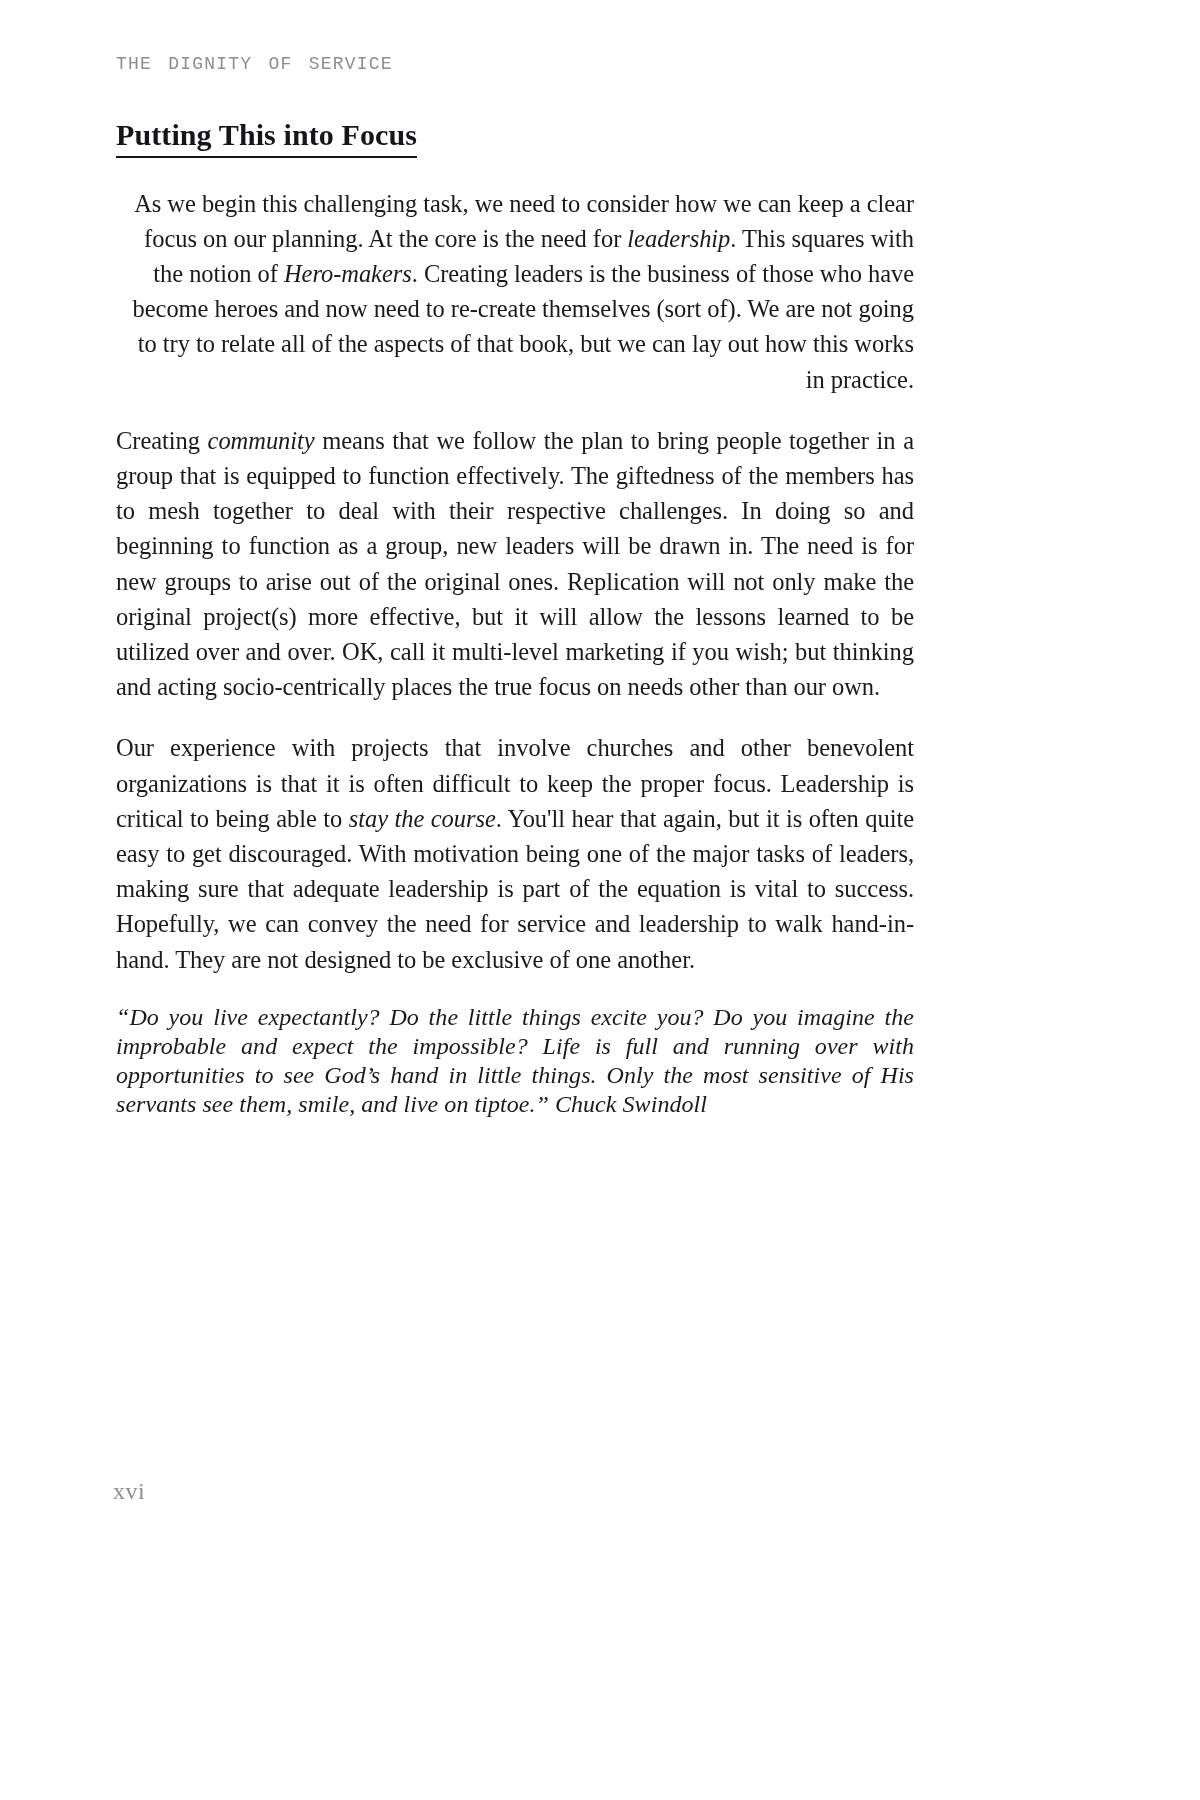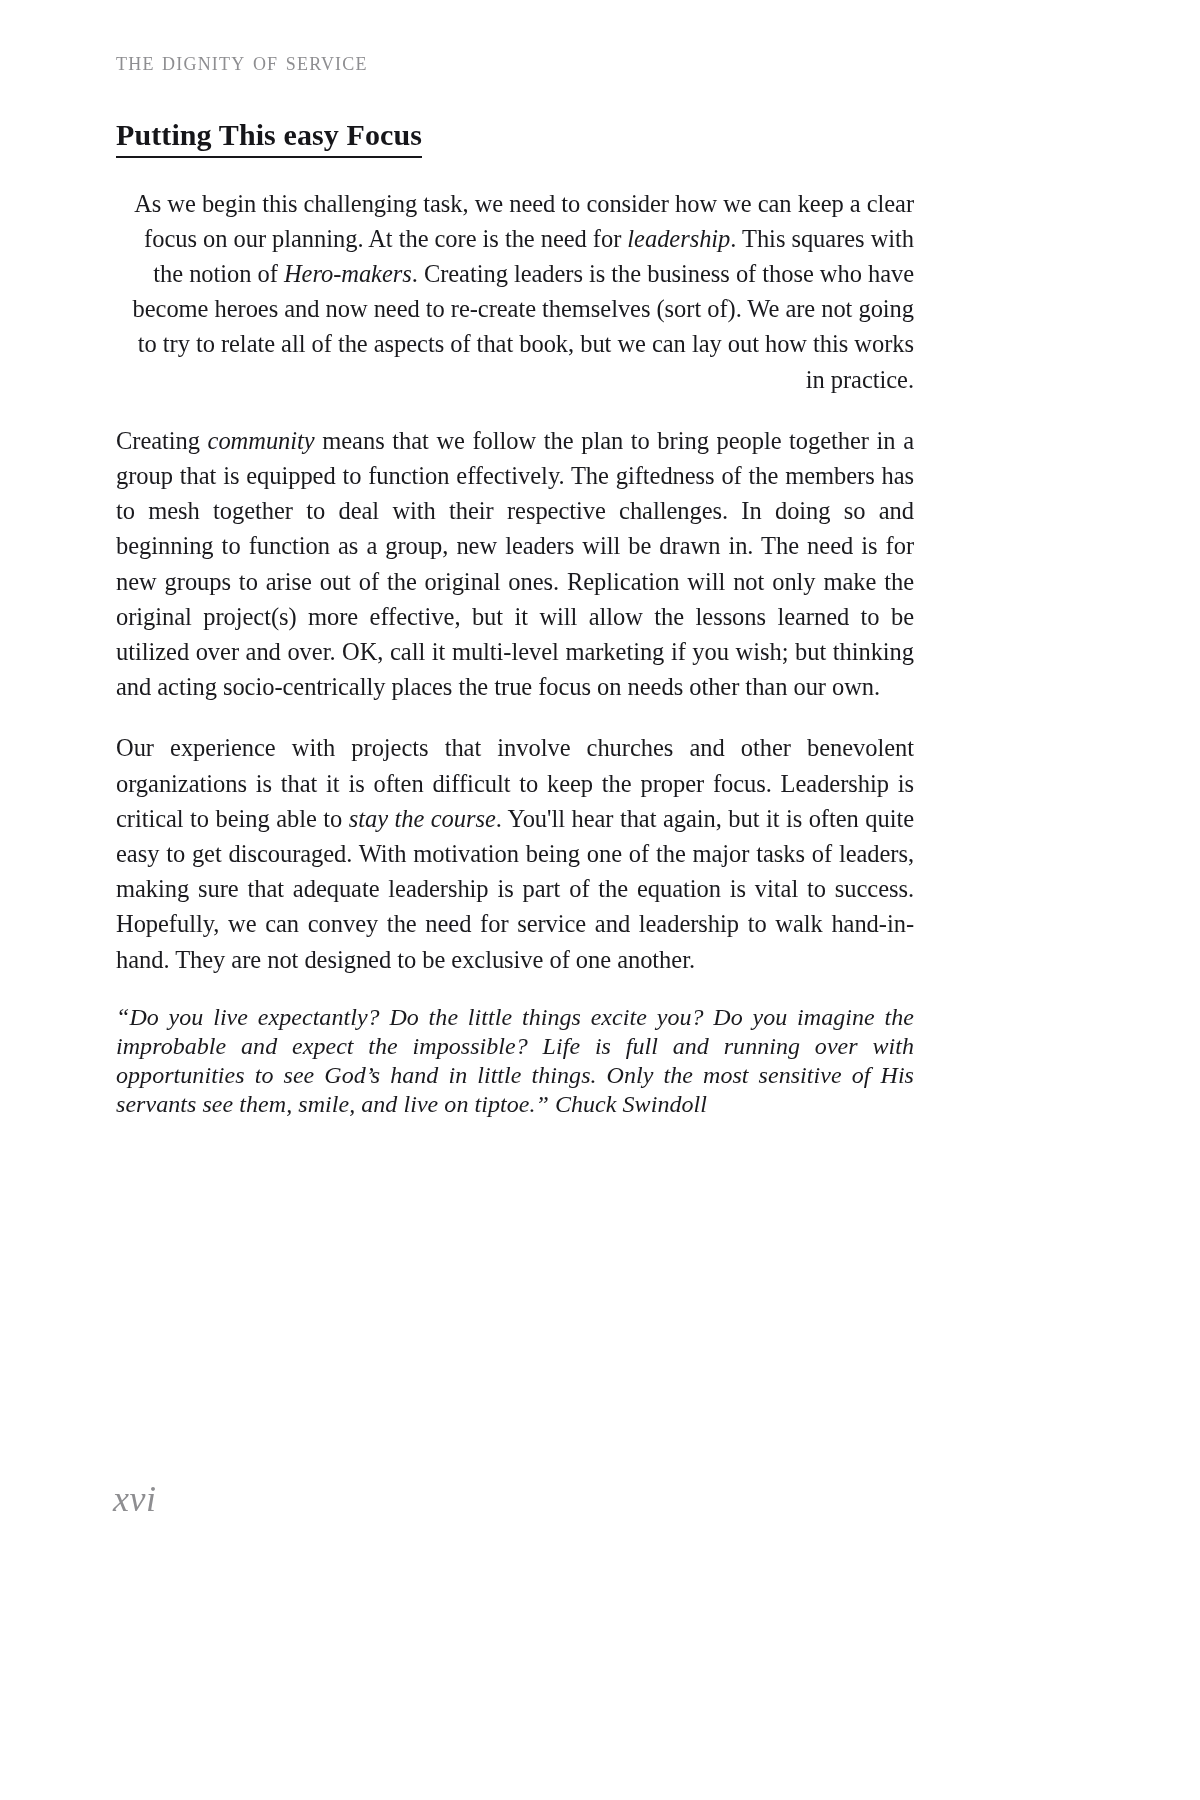--- a/index.html
+++ b/index.html
@@ -22,21 +22,21 @@
     height: 1800px;
     background: #ffffff;
     overflow: hidden;
   }
 
   
   .running-head {
     position: absolute;
     left: 116px;
     top: 48px;
-    font-family: Liberation Serif, serif;
+    font-family: Liberation Mono, monospace;
     font-size: 25px;
     letter-spacing: 1.2px;
     color: #8e8e91;
     font-variant: small-caps;
     text-transform: lowercase;
     white-space: nowrap;
   }
   .running-head::first-letter { font-size: 25px; }
 
   
@@ -87,37 +87,36 @@
     text-align: justify;
     text-justify: inter-word;
     letter-spacing: 0.05px;
   }
 
   
   .folio {
     position: absolute;
     left: 113px;
     top: 1478px;
-    font-size: 36px;
+    font-size: 24px;
     color: #8e8e91;
     font-family: "Liberation Serif", "DejaVu Serif", serif;
     letter-spacing: 0.5px;
-    font-style: italic;
   }
 </style>
 </head>
 <body>
 
 <div class="page">
 
   <div class="running-head">The Dignity of Service</div>
 
   <div class="content">
 
-    <h1 class="section-heading">Putting This easy Focus</h1>
+    <h1 class="section-heading">Putting This into Focus</h1>
 
     <p class="body-par first-par"><span>As we begin this challenging task, we need to consider how we can keep a clear focus on our planning. At the core is the need for </span><em>leadership</em><span>. This squares with the notion of </span><em>Hero-makers</em><span>. Creating leaders is the business of those who have become heroes and now need to re-create themselves (sort of). We are not going to try to relate all of the aspects of that book, but we can lay out how this works in practice.</span></p>
 
     <p class="body-par"><span>Creating </span><em>community</em><span> means that we follow the plan to bring people together in a group that is equipped to function effectively. The giftedness of the members has to mesh together to deal with their respective challenges. In doing so and beginning to function as a group, new leaders will be drawn in. The need is for new groups to arise out of the original ones. Replication will not only make the original project(s) more effective, but it will allow the lessons learned to be utilized over and over. OK, call it multi-level marketing if you wish; but thinking and acting socio-centrically places the true focus on needs other than our own.</span></p>
 
     <p class="body-par"><span>Our experience with projects that involve churches and other benevolent organizations is that it is often difficult to keep the proper focus. Leadership is critical to being able to </span><em>stay the course</em><span>. You'll hear that again, but it is often quite easy to get discouraged. With motivation being one of the major tasks of leaders, making sure that adequate leadership is part of the equation is vital to success. Hopefully, we can convey the need for service and leadership to walk hand-in-hand. They are not designed to be exclusive of one another.</span></p>
 
     <p class="pull-quote">“Do you live expectantly? Do the little things excite you? Do you imagine the improbable and expect the impossible? Life is full and running over with opportunities to see God’s hand in little things. Only the most sensitive of His servants see them, smile, and live on tiptoe.” Chuck Swindoll</p>
 
   </div>

